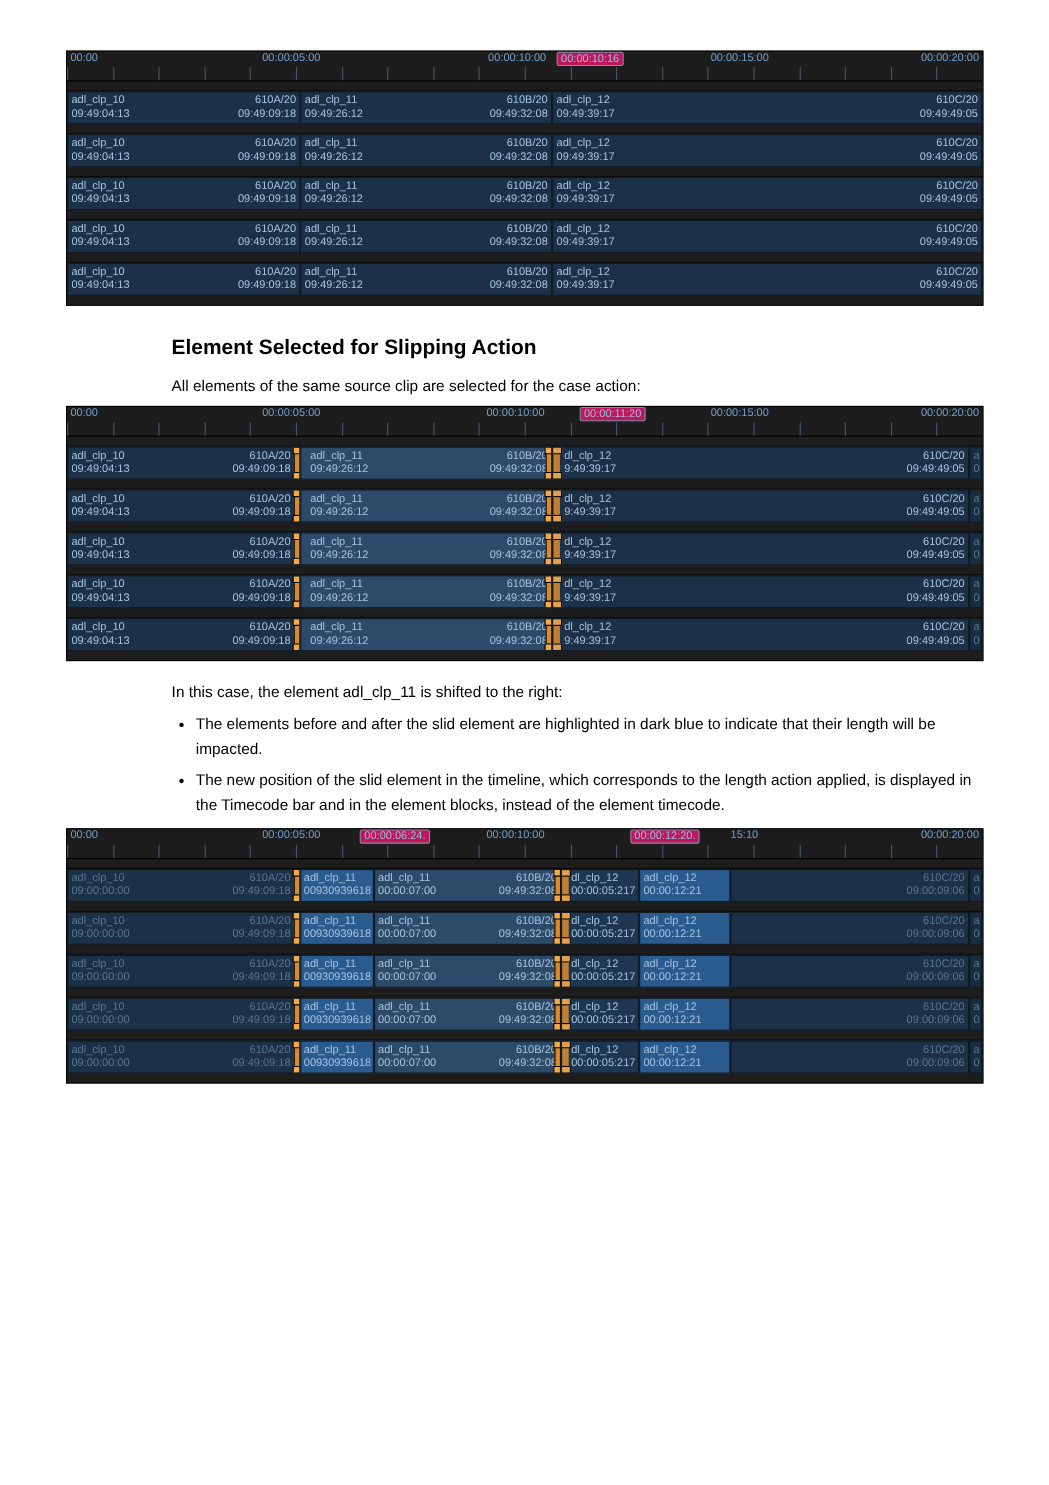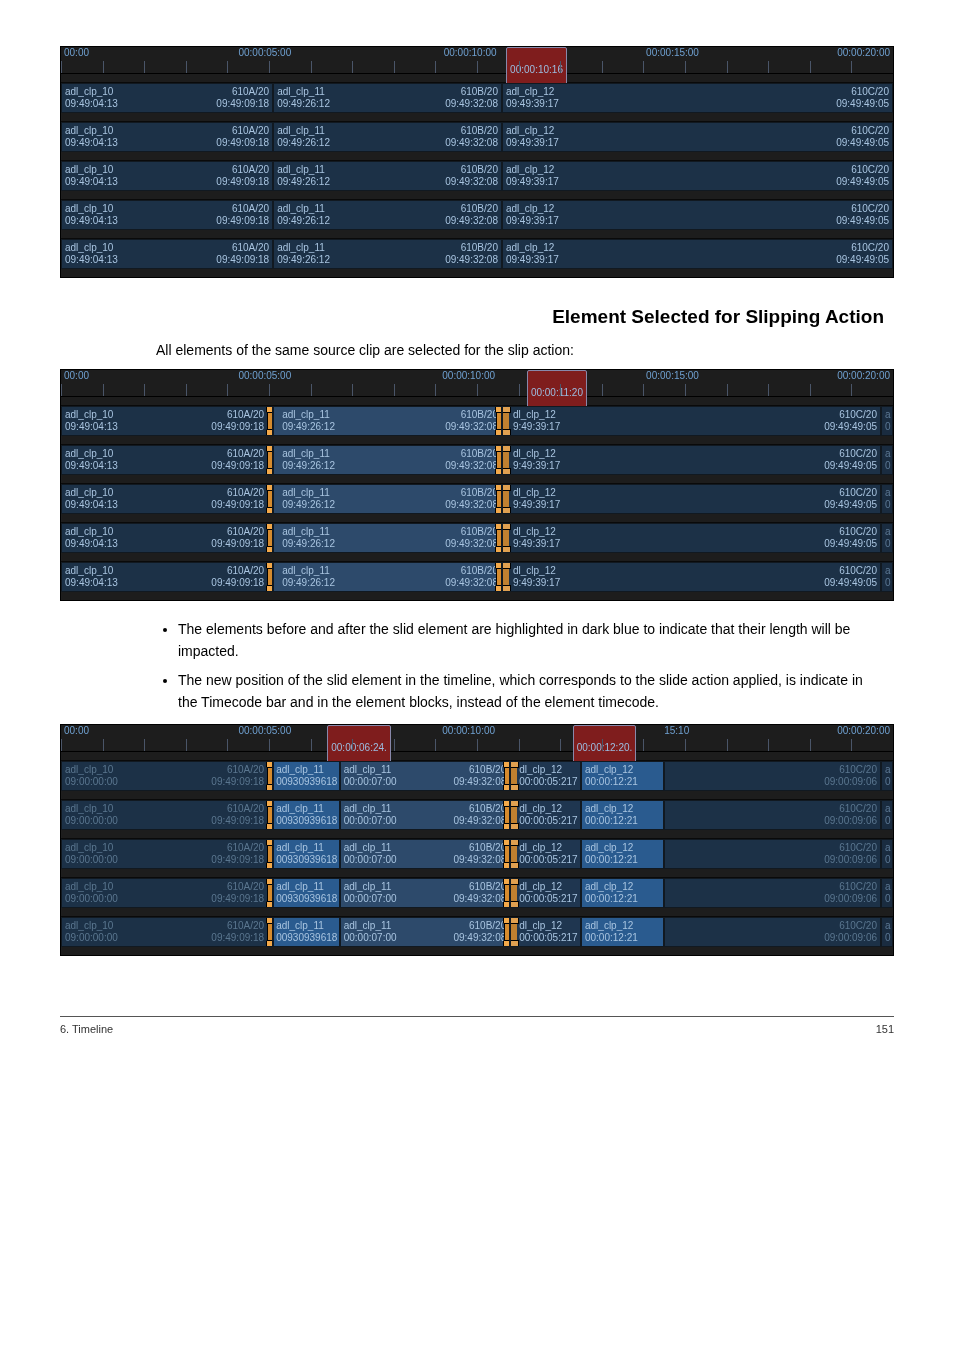--- a/index.html
+++ b/index.html
@@ -2,33 +2,33 @@
 <html><head>
 <meta charset="utf-8">
 <style>
   html,body{margin:0;padding:0;background:#fff;font-family:Arial,Helvetica,sans-serif;font-size:12px;color:#000;}
   .page{width:954px;margin:0 auto;box-sizing:border-box;padding:40px 60px 30px 60px;}
   .header-row{display:flex;justify-content:space-between;align-items:flex-end;border-bottom:1px solid #555;padding-bottom:4px;margin-bottom:18px;}
   .header-text{font-size:11px;color:#444;}
   .logo{display:flex;align-items:center;gap:3px;}
   .logo svg{height:22px;}
 
-  h2{font-size:19px;font-weight:bold;margin:28px 0 12px 0;text-align:right;}
+  h2{font-size:19px;font-weight:bold;margin:28px 0 12px 0;}
   p{font-size:14px;line-height:1.5;margin:8px 0;}
   ul{margin:6px 0 10px 0;padding-left:22px;}
   li{font-size:14px;line-height:1.55;margin-bottom:8px;}
   .indent{margin-left:96px;margin-right:10px;}
 
   
   .tl{background:#1d1d1d;border:1px solid #000;margin:6px 0 18px 0;font-family:Tahoma,Arial,sans-serif;font-size:11px;color:#8fb3d9;}
   .ruler{position:relative;height:26px;background:#1d1d1d;border-bottom:1px solid #000;}
   .ruler .grad{position:absolute;left:0;right:0;top:14px;height:12px;display:flex;}
   .ruler .grad div{flex:1;border-left:1px solid #4a5568;box-sizing:border-box;}
   .ruler .lbl{position:absolute;top:0px;font-size:10px;color:#6fa0d0;white-space:nowrap;text-align:right;}
-  .ruler .nowbox{position:absolute;top:0px;font-size:10px;border:1px solid #88a;padding:16px 3px;background:#7f1d1d;color:#9cbde0;border-radius:2px;}
+  .ruler .nowbox{position:absolute;top:0px;font-size:10px;border:1px solid #88a;padding:0 3px;background:#be185d;color:#9cbde0;border-radius:2px;}
   .spacer-row{height:8px;background:#1d1d1d;}
 
   .track-row{display:flex;height:30px;border-top:1px solid #0a0a0a;}
   .clip{display:flex;flex-direction:column;justify-content:center;box-sizing:border-box;border:1px solid #111921;background:#1c3147;padding:1px 3px;font-size:10px;line-height:12px;color:#a8c4e0;position:relative;overflow:hidden;}
   .clip .row1,.clip .row2{display:flex;justify-content:space-between;white-space:nowrap;}
   .clip.sel{background:#2d4a6b;}
   .clip.hl{background:#2a5b8f;}
   .clip.dim{color:#5a768f;}
   .clip.mid{background:#1f3650;}
   .edge-mark{position:absolute;top:0;bottom:0;width:5px;background:#d68b2e;}
@@ -249,21 +249,21 @@
               <span>09:49:49:05</span>
             </div>
           </div>
   </div>
         <div class="spacer-row"></div>
       </div>
   </div>
 
   <div class="indent">
     <h2>Element Selected for Slipping Action</h2>
-    <p>All elements of the same source clip are selected for the slip action:</p>
+    <p>All elements of the same source clip are selected for the case action:</p>
   </div>
 
   <div class="tl">
     <div class="ruler">
       <span class="lbl" style="left:3px">00:00</span>
       <span class="lbl" style="left:24.5%;transform:translateX(-50%)">00:00:05:00</span>
       <span class="lbl" style="left:49%;transform:translateX(-50%)">00:00:10:00</span>
       <span class="nowbox" style="left:56%">00:00:11:20</span>
       <span class="lbl" style="left:73.5%;transform:translateX(-50%)">00:00:15:00</span>
       <span class="lbl" style="right:3px">00:00:20:00</span>
@@ -554,23 +554,24 @@
             <div class="row2">
               <span>0</span>
             </div>
           </div>
   </div>
         <div class="spacer-row"></div>
       </div>
   </div>
 
   <div class="indent">
+    <p>In this case, the element adl_clp_11 is shifted to the right:</p>
     <ul>
       <li>The elements before and after the slid element are highlighted in dark blue to indicate that their length will be impacted.</li>
-      <li>The new position of the slid element in the timeline, which corresponds to the slide action applied, is indicate in the Timecode bar and in the element blocks, instead of the element timecode.</li>
+      <li>The new position of the slid element in the timeline, which corresponds to the length action applied, is displayed in the Timecode bar and in the element blocks, instead of the element timecode.</li>
     </ul>
   </div>
 
   <div class="tl">
     <div class="ruler">
       <span class="lbl" style="left:3px">00:00</span>
       <span class="lbl" style="left:24.5%;transform:translateX(-50%)">00:00:05:00</span>
       <span class="nowbox" style="left:32%">00:00:06:24.</span>
       <span class="lbl" style="left:49%;transform:translateX(-50%)">00:00:10:00</span>
       <span class="nowbox" style="left:61.5%">00:00:12:20.</span>
@@ -982,18 +983,14 @@
             </div>
             <div class="row2">
               <span>0</span>
             </div>
           </div>
   </div>
         <div class="spacer-row"></div>
       </div>
   </div>
 
-  <div class="footer">
-    <span>6. Timeline</span>
-    <span>151</span>
-  </div>
 
 </div>
 
 </body></html>

